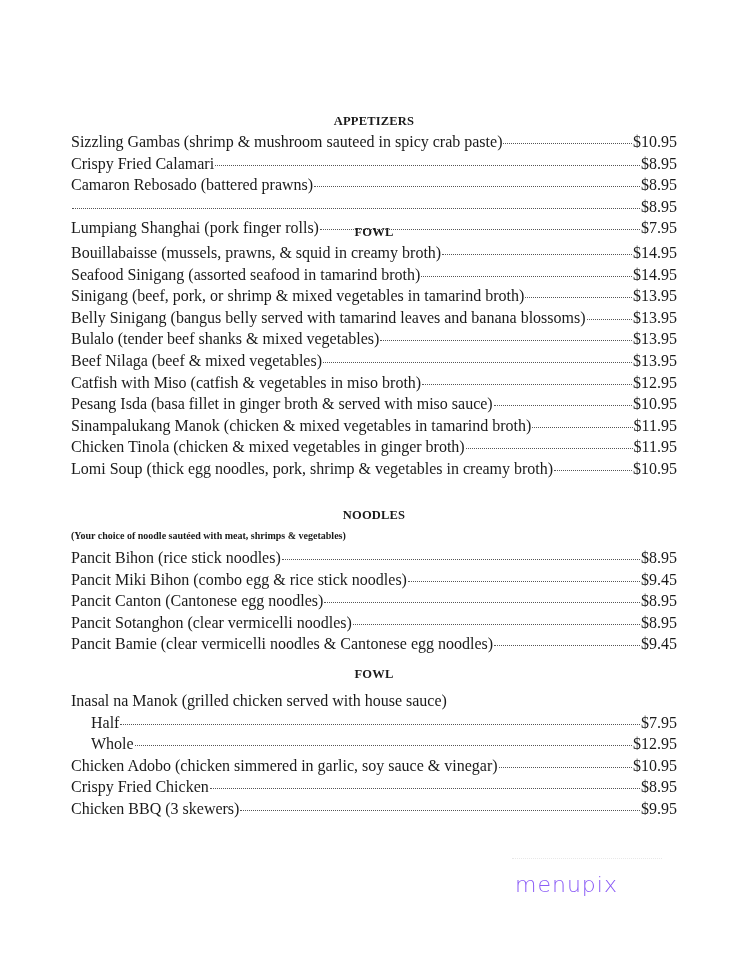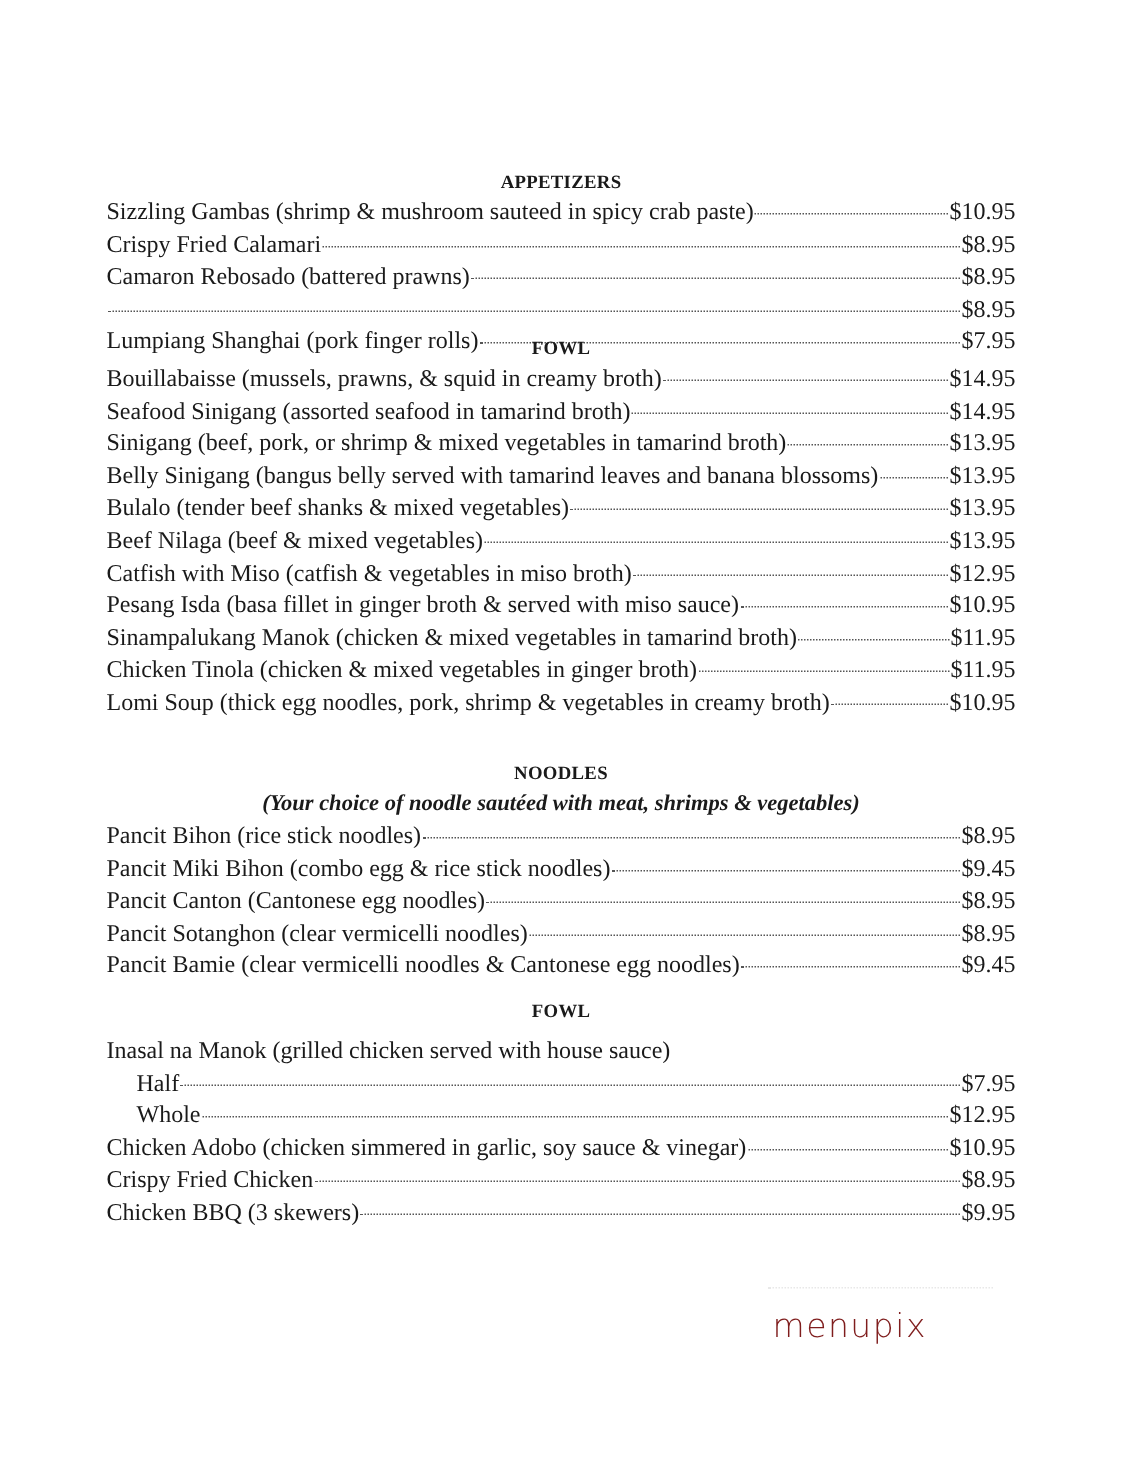--- a/index.html
+++ b/index.html
@@ -1,26 +1,26 @@
 <!DOCTYPE html>
 <html><head>
   <meta charset="utf-8">
   <style>
     html, body { margin:0; padding:0; background:#ffffff; }
     body { width:750px; height:971px; position:relative; overflow:hidden; font-family:"Liberation Serif","DejaVu Serif",serif; color:#1a1a1a; }
     .page { position:absolute; left:71px; top:0; width:606px; }
     .section-title { text-align:center; font-weight:bold; font-size:12.5px; letter-spacing:0.2px; height:20px; line-height:20px; }
-    .section-sub { text-align:center; font-weight:bold; font-size:15px; height:22px; line-height:22px;font-style:italic; }
+    .section-sub { font-weight:bold; font-size:10px; height:22px; line-height:22px; }
     .row { display:flex; align-items:baseline; font-size:16px; height:21.6px; line-height:21.6px; white-space:nowrap; }
     .row .name { flex:0 0 auto; }
     .row .dots { flex:1 1 auto; overflow:hidden; margin:0 1px; border-bottom:1px dotted #555; height:0; position:relative; top:-3px; }
     .row .price { flex:0 0 auto;font-family:Liberation Serif, serif; }
     .row.indent { padding-left:20px; }
     .row.header-only { }
-    .watermark { position:absolute; left:515px; top:872px; font-family:"DejaVu Sans",sans-serif; font-size:22px; color:#7f1d1d; letter-spacing:1px; font-weight:300; }
+    .watermark { position:absolute; left:515px; top:872px; font-family:"DejaVu Sans",sans-serif; font-size:22px; color:#8b5cf6; letter-spacing:1px; font-weight:300; }
     .wm-line { position:absolute; left:512px; top:858px; width:150px; height:1px; border-top:1px dotted #e8e8e8; }
   </style>
 </head>
 <body>
 
 <div class="page">
 
   <div style="position:absolute; top:69px; width:606px;margin-top:42px;">
     <div class="section-title">APPETIZERS</div>
     <div class="row">

